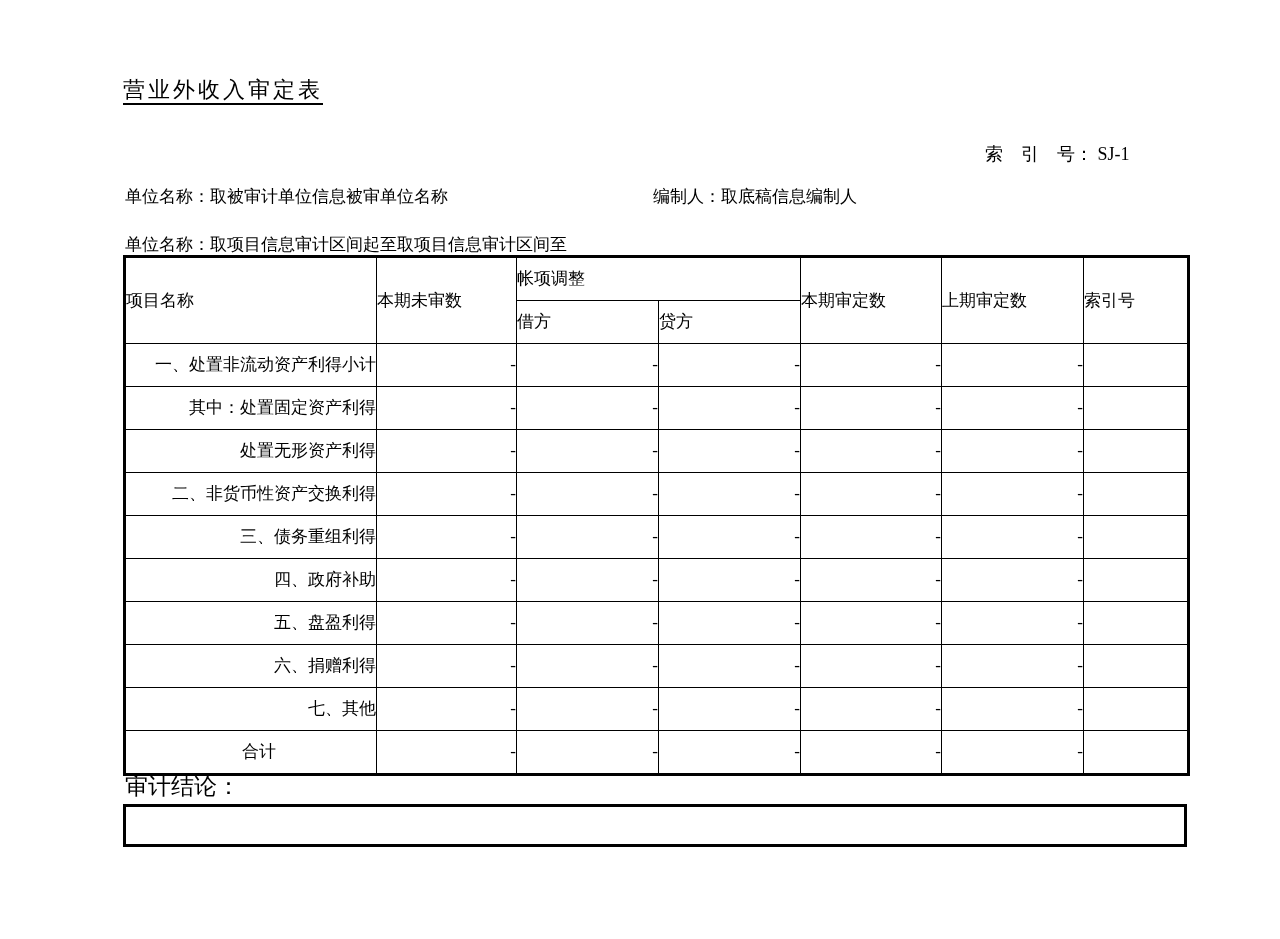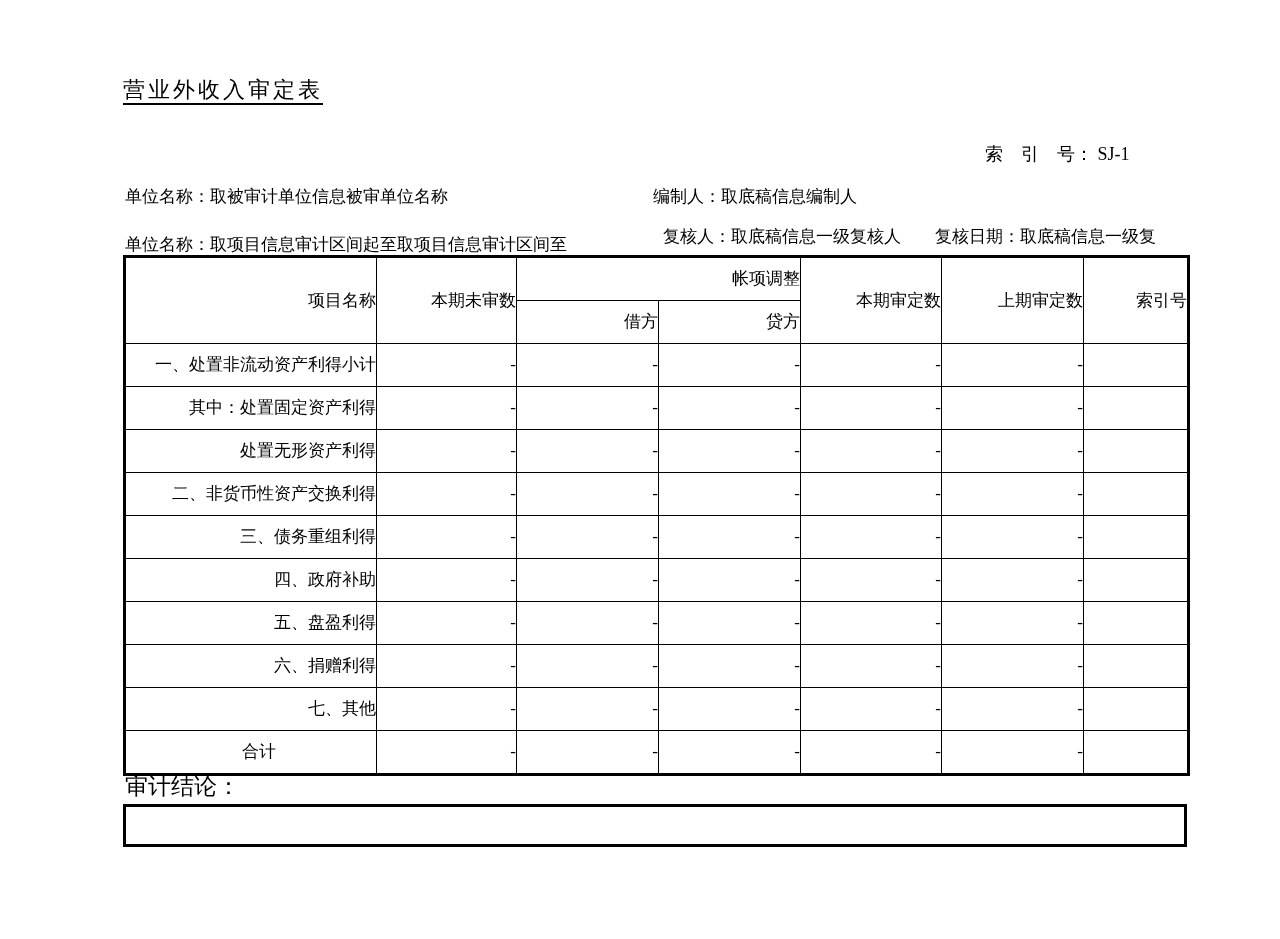--- a/index.html
+++ b/index.html
@@ -33,21 +33,21 @@
   table.audit{
     position:absolute;left:123px;top:255px;width:1064px;
     border-collapse:collapse;table-layout:fixed;
     border:3px solid #000;font-size:17px;
   }
   table.audit th,table.audit td{
     border:1px solid #000;font-weight:normal;padding:0;
     vertical-align:middle;height:42px;line-height:1.15;
     overflow:hidden;white-space:nowrap;
   }
-  table.audit thead th{text-align:right;}
+  table.audit thead th{text-align:left;}
   td.c-label{text-align:right;padding-left:3px;}
   td.c-label.indent{padding-left:57px;}
   td.c-label.center{text-align:center;padding-left:16px;}
   td.c-num{text-align:right;padding-right:33px;}
   td.c-idx{text-align:center;}
 
   .conclusion-label{
     position:absolute;left:125px;top:771px;font-size:23px;white-space:nowrap;
   }
   .conclusion-box{
@@ -70,26 +70,20 @@
   </div>
 
   <div class="meta-field f-unit">
     <span>单位名称：</span><span>取被审计单位信息被审单位名称</span>
   </div>
   <div class="meta-field f-preparer">
     <span>编制人：</span><span>取底稿信息编制人</span>
   </div>
   <div class="meta-field f-period">
     <span>单位名称：</span><span>取项目信息审计区间起至取项目信息审计区间至</span>
-  </div>
-  <div class="meta-field f-reviewer">
-    <span>复核人：</span><span>取底稿信息一级复核人</span>
-  </div>
-  <div class="meta-field f-revdate">
-    <span>复核日期：</span><span>取底稿信息一级复</span>
   </div>
 
   <table class="audit">
     <colgroup>
       <col style="width:252px">
       <col style="width:140px">
       <col style="width:142px">
       <col style="width:142px">
       <col style="width:141px">
       <col style="width:142px">

